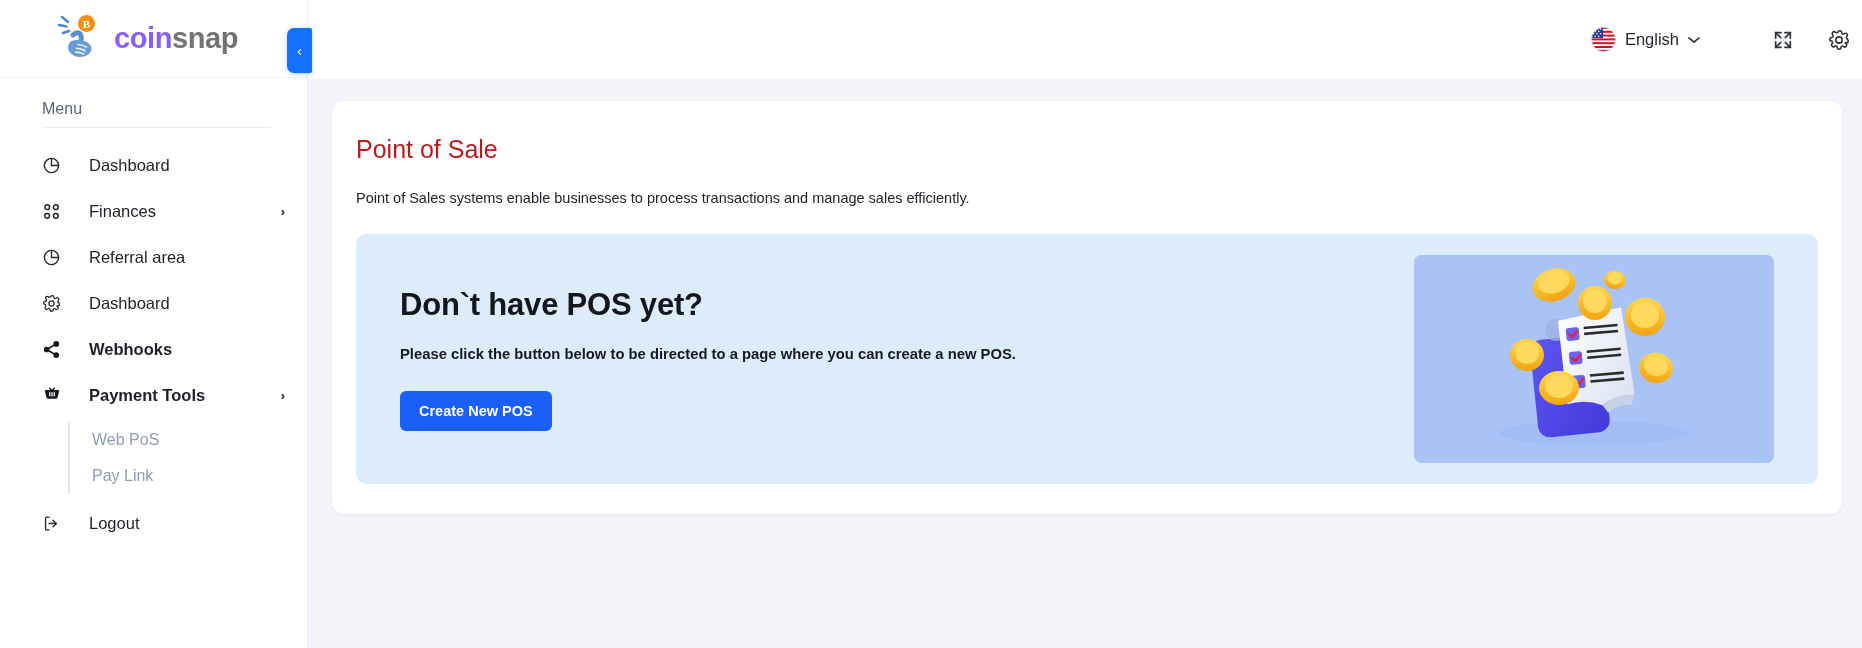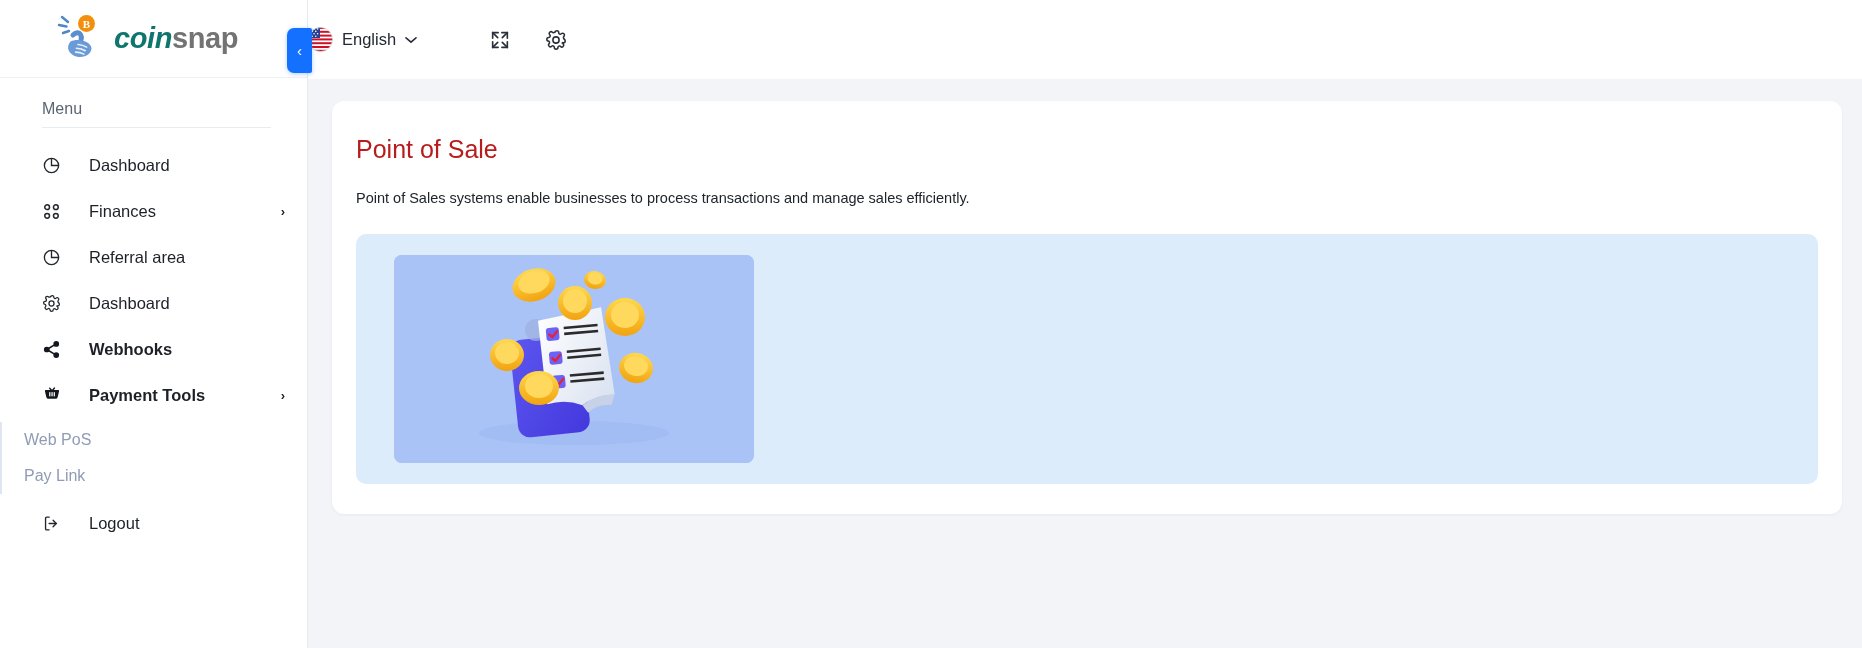--- a/index.html
+++ b/index.html
@@ -17,21 +17,21 @@
     background: #ffffff;
     border-right: 1px solid #e7ecf3;
     position: relative; z-index: 5;
   }
   .logo-area {
     height: 78px; display: flex; align-items: center;
     padding-left: 56px; border-bottom: 1px solid #eef1f6;
   }
   .logo-mark { width: 56px; height: 52px; position: relative; flex: 0 0 56px; }
   .logo-text { font-size: 29px; font-weight: 700; letter-spacing: -0.4px; margin-left: 2px; }
-  .logo-text .c1 { color: #0f766e; font-style: italic; }
+  .logo-text .c1 { color: #8b5cf6; }
   .logo-text .c2 { color: #737373; }
 
   .menu-label {
     font-size: 16px; color: #5a6472; padding: 22px 0 9px 42px;
   }
   .menu-rule { height: 1px; background: #e8ebf0; margin: 0 36px 14px 42px; }
 
   .nav-item {
     display: flex; align-items: center;
     height: 46px; padding-left: 42px; padding-right: 22px;
@@ -42,41 +42,41 @@
     color: #20242b;
   }
   .nav-txt {
     font-size: 16.5px; color: #1d2127; margin-left: 21px; white-space: nowrap;
   }
   .nav-item.bold .nav-txt { font-weight: 600; }
   .nav-chev {
     margin-left: auto; color: #1d2127; font-size: 13px; font-weight: 700;
     display: flex; align-items: center;
   }
-  .sub-wrap { margin: 4px 0 6px 0; }
+  .sub-wrap { padding-left: 68px; margin: 4px 0 6px 0; }
   .sub-inner { border-left: 2px solid #dfe6f2; }
   .sub-item {
     font-size: 16px; color: #8f9cb3; padding: 9px 0 9px 22px; cursor: pointer; white-space: nowrap;
   }
 
   
   .collapse-tab {
     position: absolute; left: 287px; top: 28px;
     width: 25px; height: 45px; background: #1471ff;
     border-radius: 7px 2px 2px 7px;
     display: flex; align-items: center; justify-content: center;
     color: #fff; font-size: 15px; z-index: 30; cursor: pointer;
     box-shadow: 0 1px 4px rgba(20,113,255,.35);
   }
 
   
   .main { flex: 1; height: 648px; display: flex; flex-direction: column; background: #f2f4f8; min-width: 0; }
   .topbar {
     height: 79px; background: #fff; display: flex; align-items: center;
-    justify-content: flex-start; padding-right: 12px; flex: 0 0 79px;
+    justify-content: flex-end; padding-right: 12px; flex: 0 0 79px;
   }
   .lang {
     display: flex; align-items: center; gap: 9px; cursor: pointer; margin-right: 38px;
   }
   .flag {
     width: 25px; height: 25px; border-radius: 50%; overflow: hidden; position: relative;
     background: #f0f0f0; flex: 0 0 25px;
   }
   .lang-txt { font-size: 16.5px; color: #242a33; }
   .chev-dn { color: #333; font-size: 12px; }
@@ -301,20 +301,25 @@
       </div>
     </header>
 
     <div class="content">
       <div class="card">
 
         <h1 class="page-title">Point of Sale</h1>
         <p class="page-sub">Point of Sales systems enable businesses to process transactions and manage sales efficiently.</p>
 
         <section class="banner">
+          <div class="banner-left">
+            <div class="banner-h">Don`t have POS yet?</div>
+            <div class="banner-p">Please click the button below to be directed to a page where you can create a new POS.</div>
+            <button class="btn-primary">Create New POS</button>
+          </div>
 
           <div class="illus">
             <svg width="360" height="208" viewBox="0 0 360 208">
               <defs>
                 <linearGradient id="coinG" x1="0" y1="0" x2="0" y2="1">
                   <stop offset="0%" stop-color="#ffd84d"></stop>
                     <stop offset="100%" stop-color="#f2a310"></stop>
                 </linearGradient>
                 <linearGradient id="paperG" x1="0" y1="0" x2="1" y2="1">
                   <stop offset="0%" stop-color="#ffffff"></stop>

